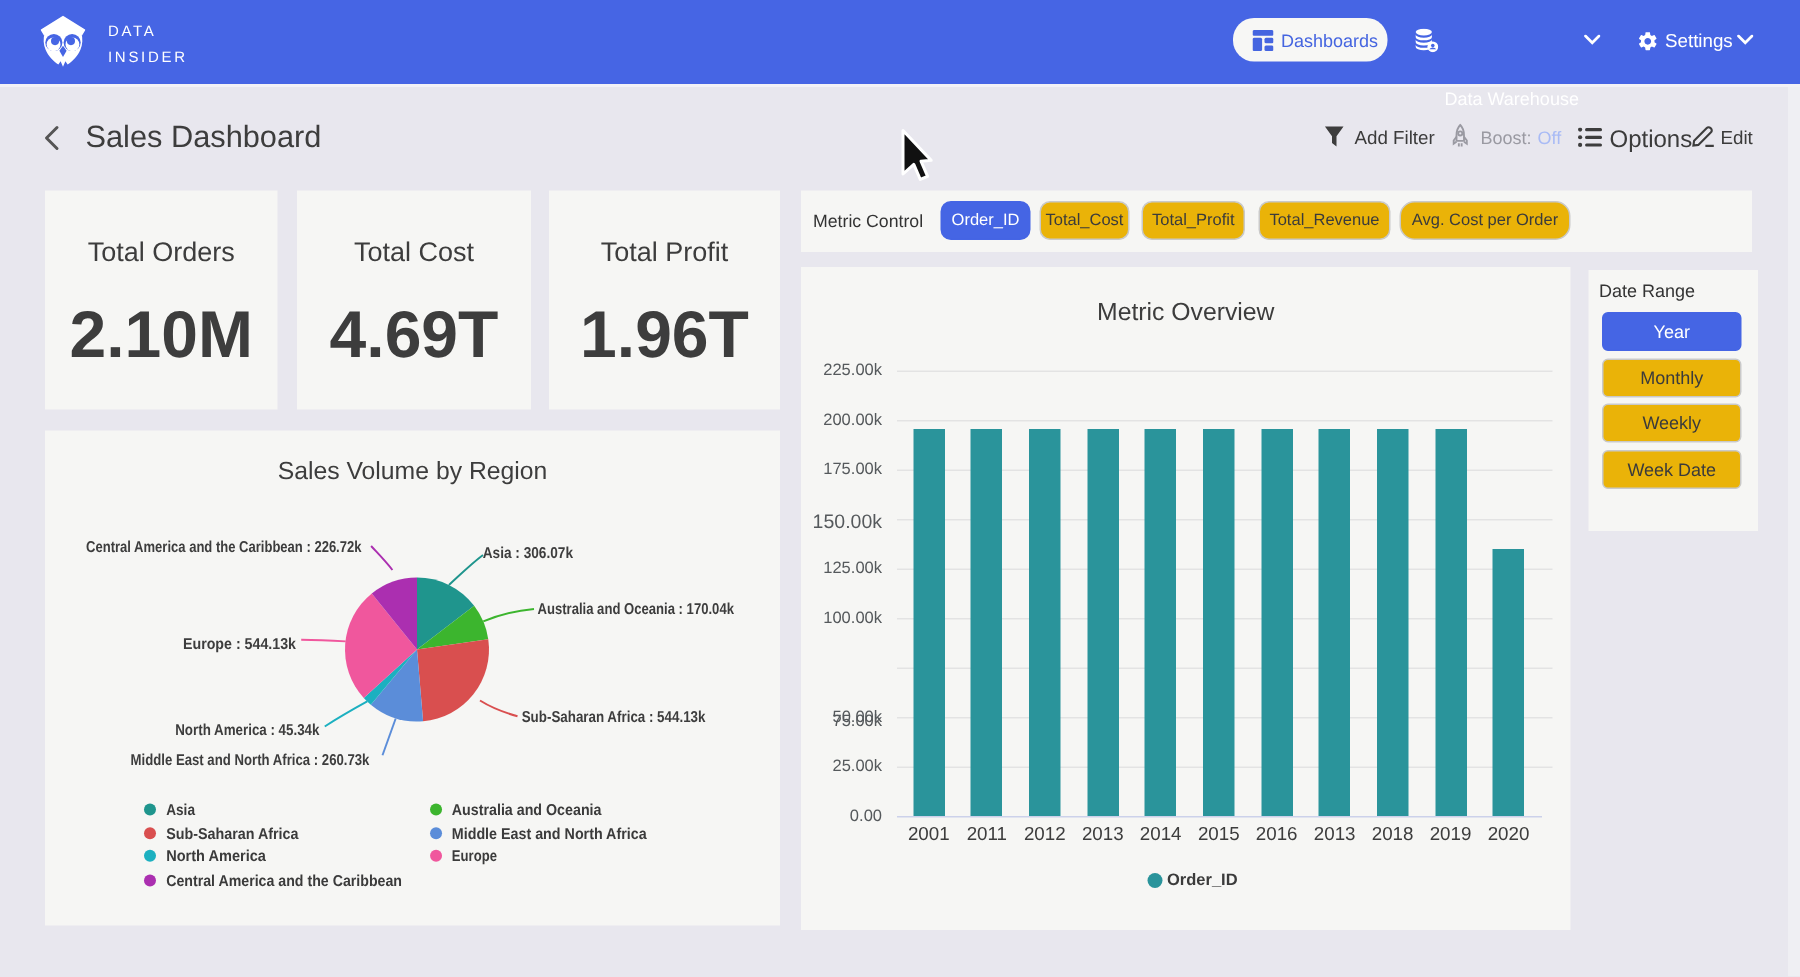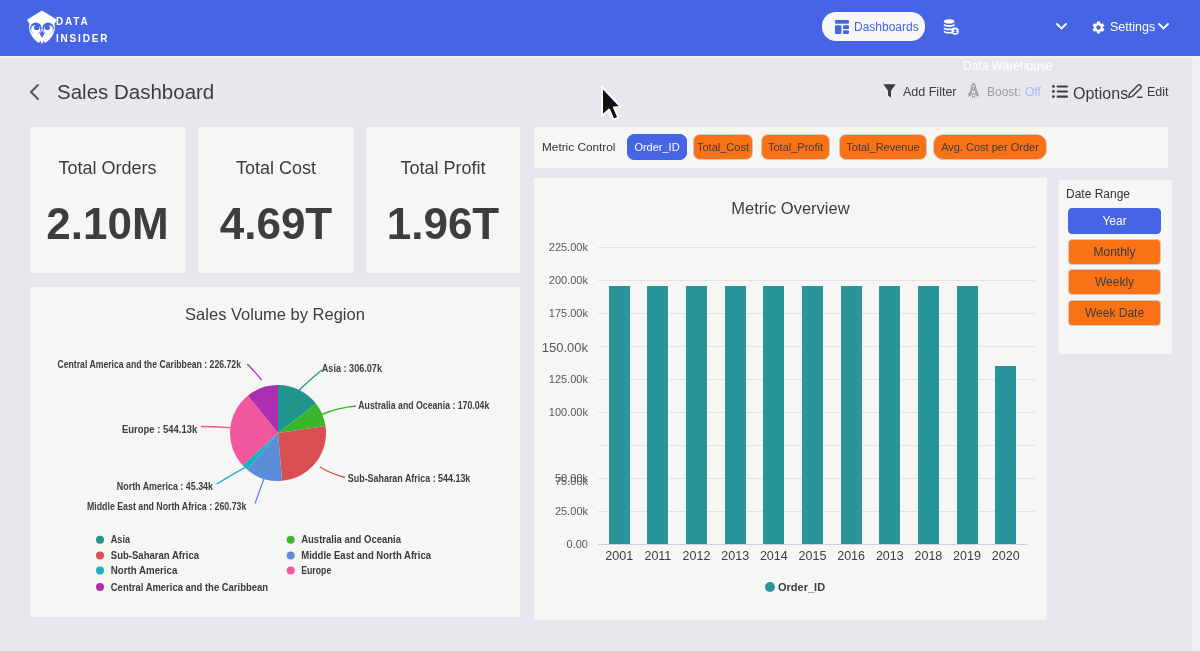--- a/index.html
+++ b/index.html
@@ -1,20 +1,20 @@
 <!DOCTYPE html>
 <html><head>
 <meta charset="utf-8">
 <style>
   * { margin:0; padding:0; box-sizing:border-box; }
   html,body { width:1200px; height:651px; overflow:hidden; }
   body { font-family:"Liberation Sans", sans-serif; background:#e8e7ee; position:relative; }
   .abs { position:absolute; }
   .card { position:absolute; background:#f6f6f4; }
-  .btn { position:absolute; background:#f97316; border:1px solid #c9c9c9; border-radius:7px;
+  .btn { position:absolute; background:#eab308; border:1px solid #c9c9c9; border-radius:7px;
          color:#3b3b3b; font-size:11px; display:flex; align-items:center; justify-content:center;
          white-space:nowrap; }
   .btn.blue { background:#4565e4; border-color:#4565e4; color:#fff; }
 </style>
 </head>
 <body>
 
 <div class="abs" style="left:0;top:0;width:1200px;height:56px;background:#4665e4;"></div>
 <div class="abs" style="left:0;top:56px;width:1200px;height:2px;background:#f2f1f6;"></div>
 <div class="abs" style="left:1192px;top:58px;width:8px;height:593px;background:#efeff3;"></div>
@@ -23,21 +23,21 @@
   <path fill="#fff" d="M15 0.5 L30 9.8 L27.6 13.8 L25 10.5 L5 10.5 L2.4 13.8 L0 9.8 Z"></path>
   <path fill="#fff" d="M4 9 L26 9 L27.2 12 C28.3 15.5 28.1 19.8 26.6 23.2 C24.9 27.2 21.4 31 18.1 33 L16.6 30.8 L15 34.5 L13.4 30.8 L11.9 33 C8.6 31 5.1 27.2 3.4 23.2 C1.9 19.8 1.7 15.5 2.8 12 Z"></path>
   <circle cx="8.9" cy="18.3" r="5.7" fill="#4665e4"></circle>
   <circle cx="21.1" cy="18.3" r="5.7" fill="#4665e4"></circle>
   <circle cx="8.7" cy="19.6" r="4.6" fill="#fff"></circle>
   <circle cx="21.3" cy="19.6" r="4.6" fill="#fff"></circle>
   <circle cx="9.7" cy="17.4" r="2.7" fill="#4665e4"></circle>
   <circle cx="20.3" cy="17.4" r="2.7" fill="#4665e4"></circle>
   <path fill="#4665e4" d="M15 20.5 L17.4 23.8 L15 28 L12.6 23.8 Z"></path>
 </svg>
-<div class="abs" style="left:56px;top:13px;color:#fff;font-size:10px;font-weight:bold;letter-spacing:1.8px;line-height:17px;">DATA<br>INSIDER</div>
+<div class="abs" style="left:72px;top:13px;color:#fff;font-size:10px;font-weight:normal;letter-spacing:1.8px;line-height:17px;">DATA<br>INSIDER</div>
 
 <div class="abs" style="left:822px;top:12px;width:103px;height:29px;background:#f7f7f5;border-radius:14px;"></div>
 <svg class="abs" style="left:835px;top:19.5px;" width="14" height="14" viewBox="0 0 14 14">
   <rect x="0" y="0" width="14" height="3.8" rx="1" fill="#4565e0"></rect>
   <rect x="0" y="5.2" width="6.4" height="8.8" rx="1" fill="#4565e0"></rect>
   <rect x="8" y="5.2" width="6" height="3.7" rx="1" fill="#4565e0"></rect>
   <rect x="8" y="10.3" width="6" height="3.7" rx="1" fill="#4565e0"></rect>
 </svg>
 <div class="abs" style="left:854px;top:20px;color:#4565e0;font-size:12px;font-weight:500;">Dashboards</div>
 

